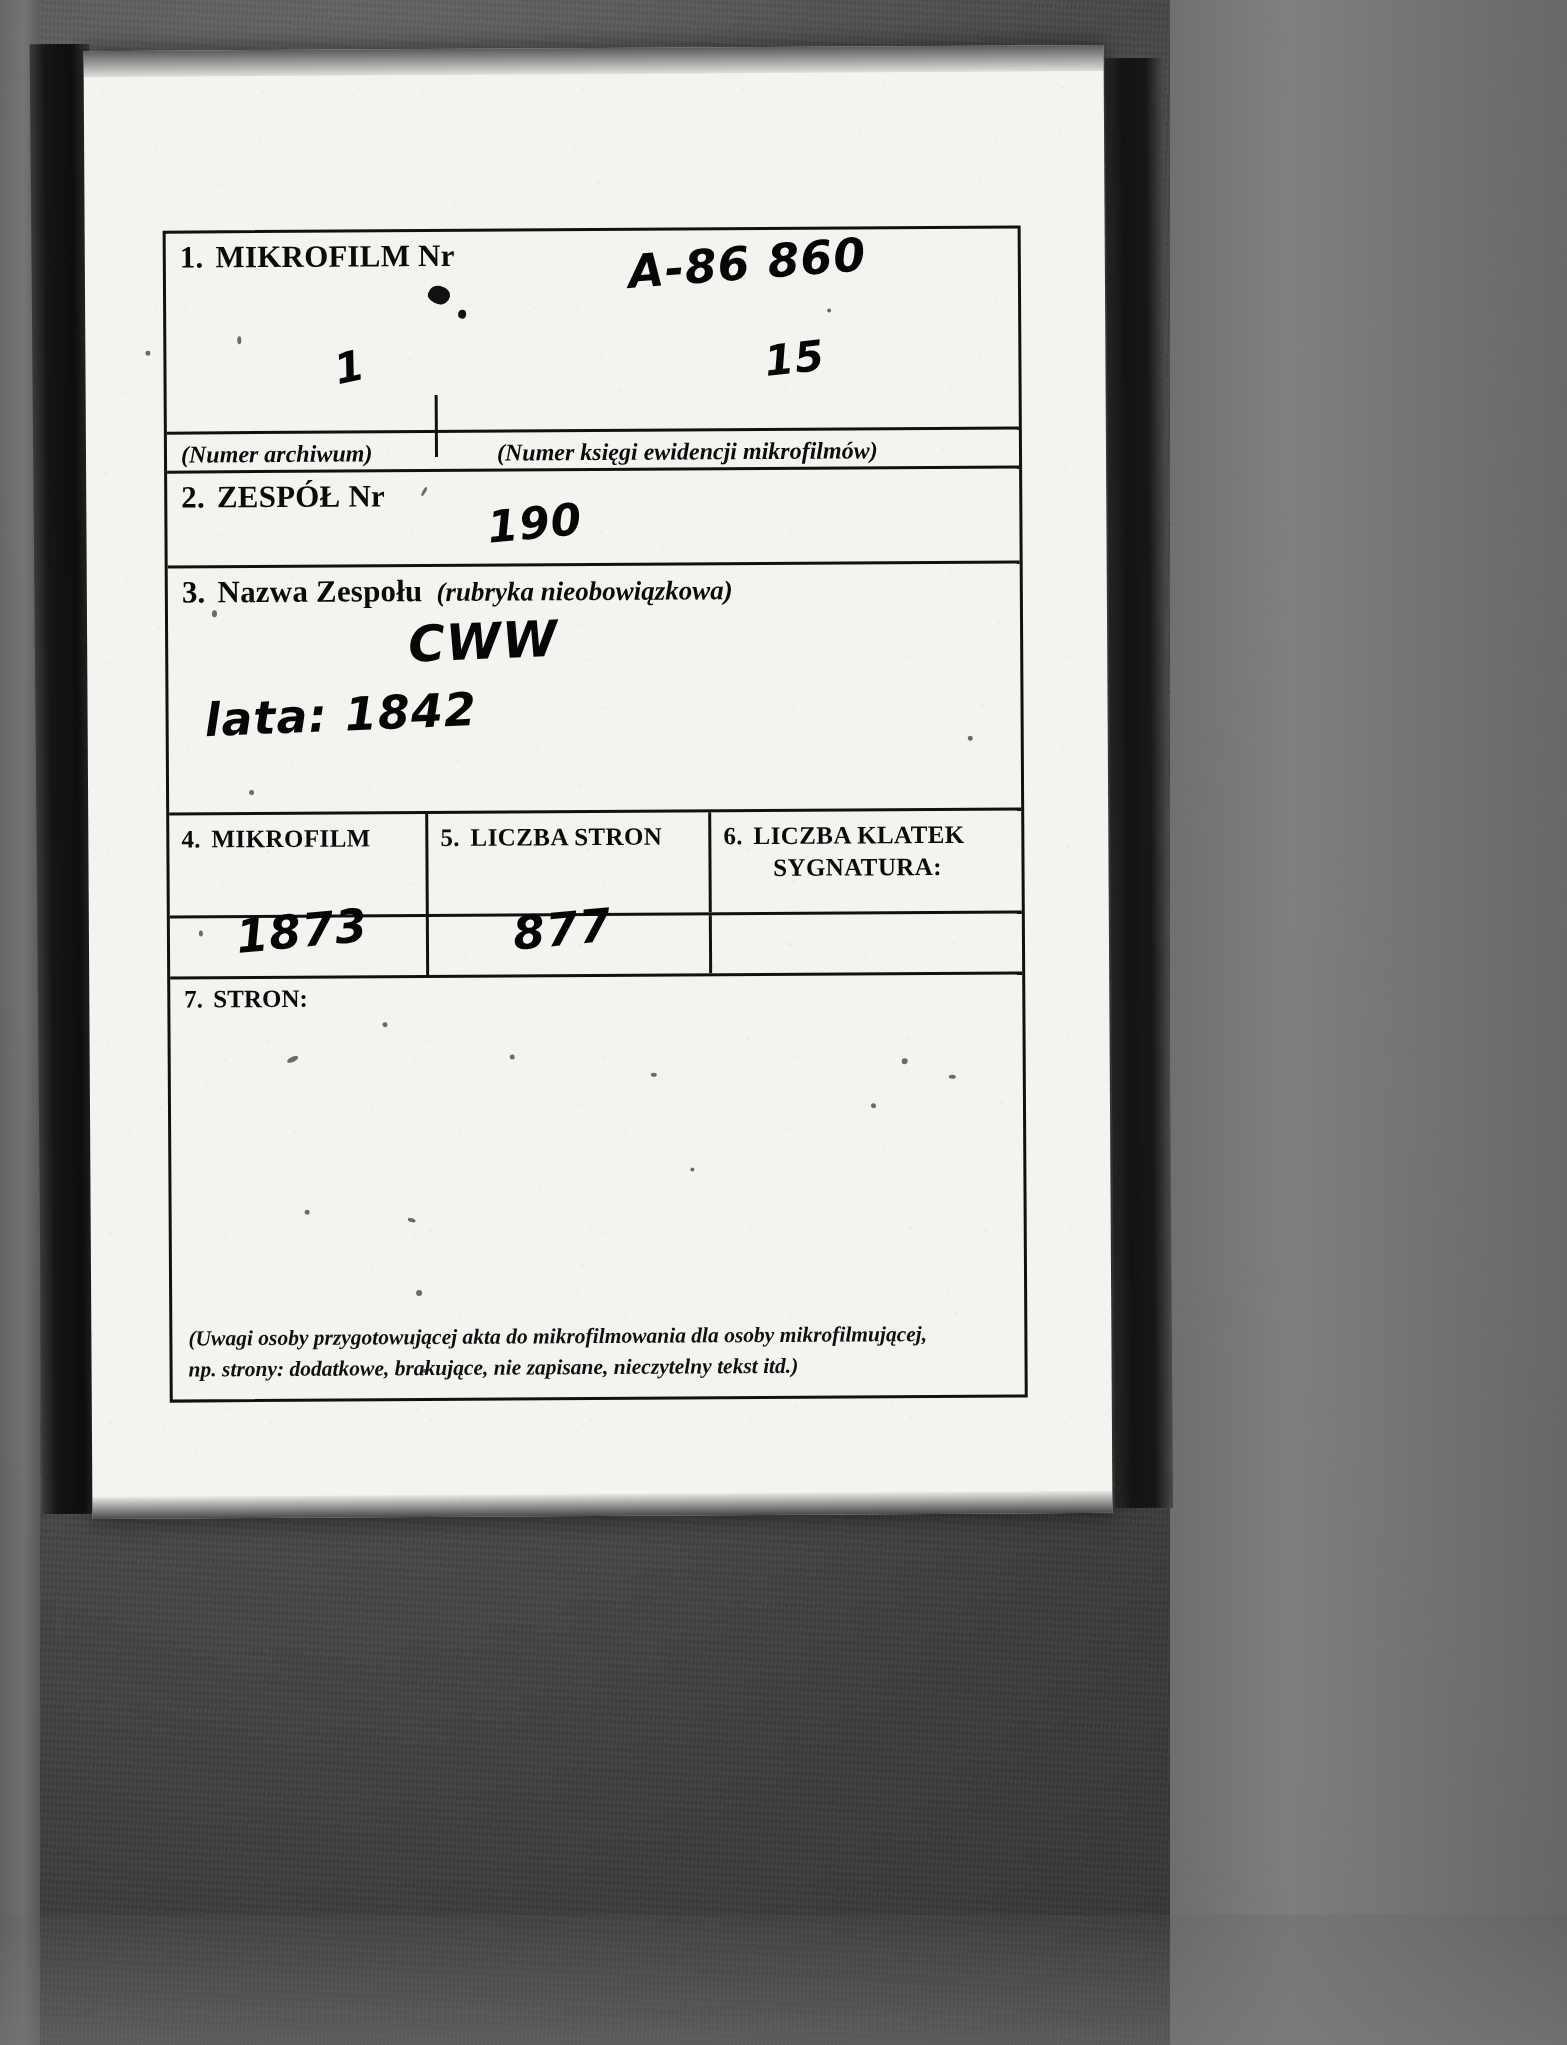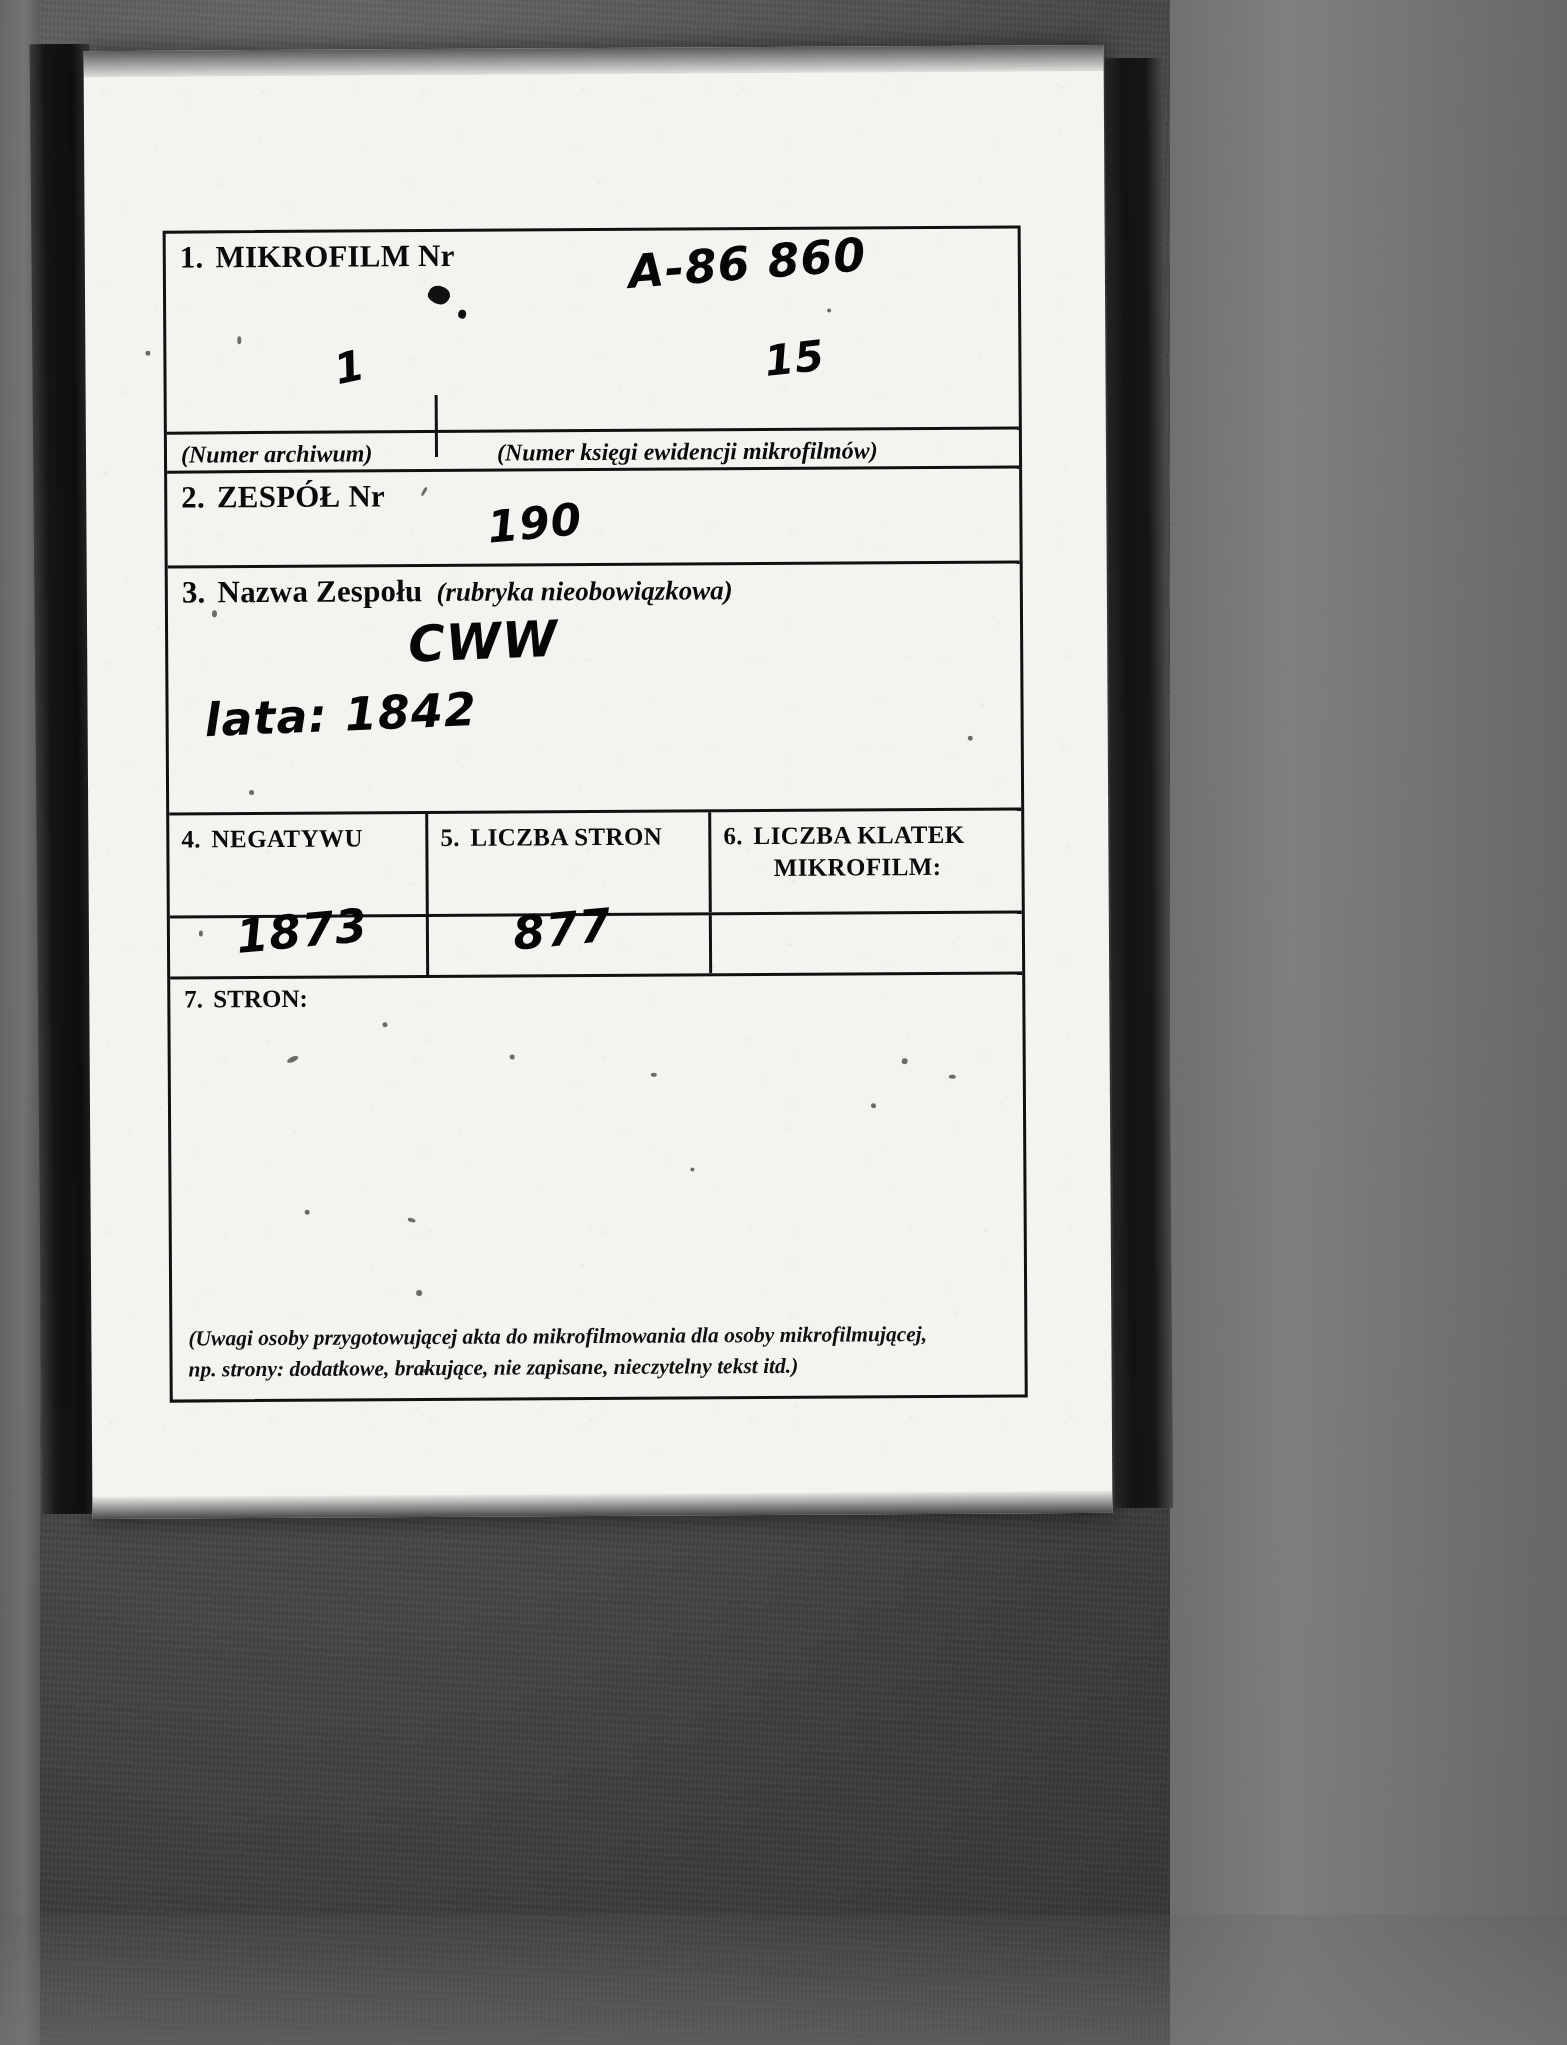--- a/index.html
+++ b/index.html
@@ -309,36 +309,36 @@
 
         <div class="speck" style="left:44px; top:42px; width:5px; height:7px;"></div>
         <div class="speck" style="left:80px; top:222px; width:5px; height:5px;"></div>
       </div>
     </div>
 
     <div class="cols3">
       <div class="col c1">
         <div class="col-head">
           <span>4.</span>
-          <span style="margin-left:4px;">NEGATYWU</span>
+          <span style="margin-left:4px;">MIKROFILM</span>
         </div>
       </div>
       <div class="col c2">
         <div class="col-head">
           <span>5.</span>
           <span style="margin-left:4px;">LICZBA  STRON</span>
         </div>
       </div>
       <div class="col c3">
         <div class="col-head">
           <span>6.</span>
           <span style="margin-left:4px;">LICZBA  KLATEK</span>
         </div>
         <div class="col-head" style="text-align:center; padding-top:4px; padding-right:30px;">
-          <span>MIKROFILM:</span>
+          <span>SYGNATURA:</span>
         </div>
       </div>
     </div>
 
     <div class="vals3">
       <div class="vcell c1">
         <span class="hand" style="position:absolute; left:66px; top:-14px; font-size:46px; transform:rotate(-5deg);">1873</span>
       </div>
       <div class="vcell c2">
         <span class="hand" style="position:absolute; left:84px; top:-14px; font-size:46px; transform:rotate(-5deg);">877</span>

